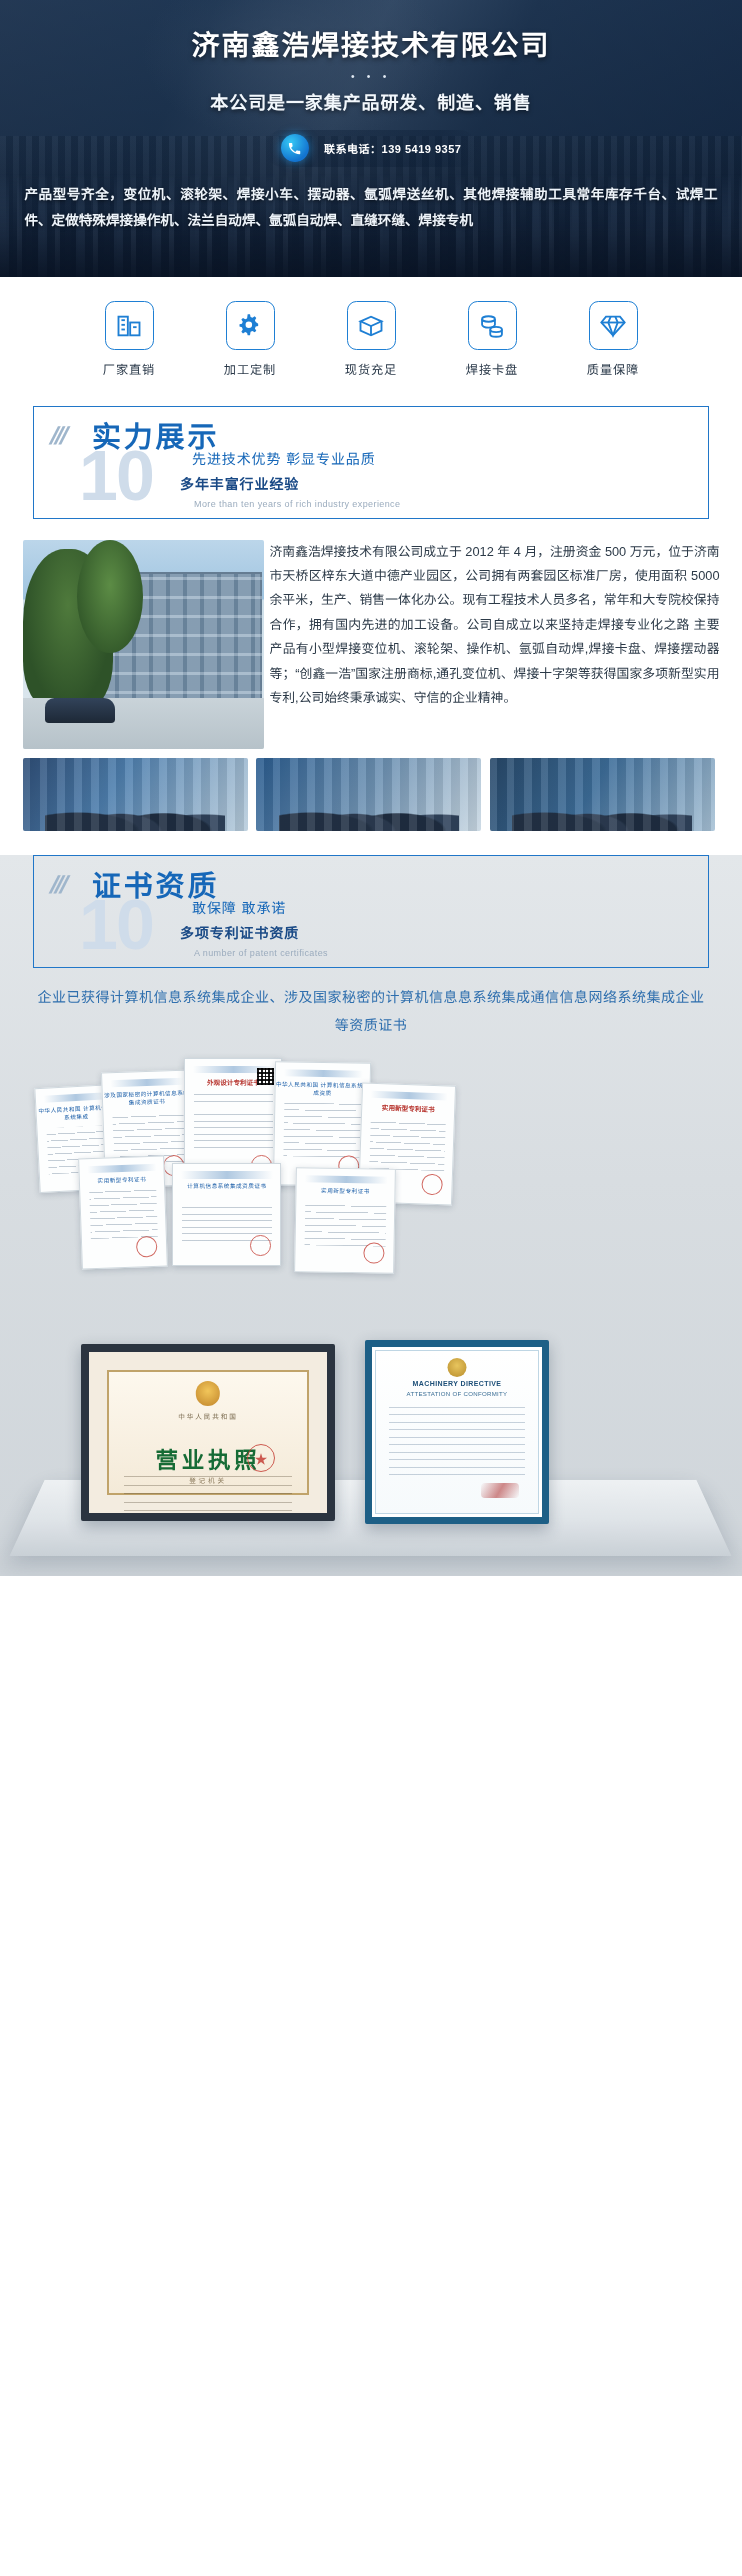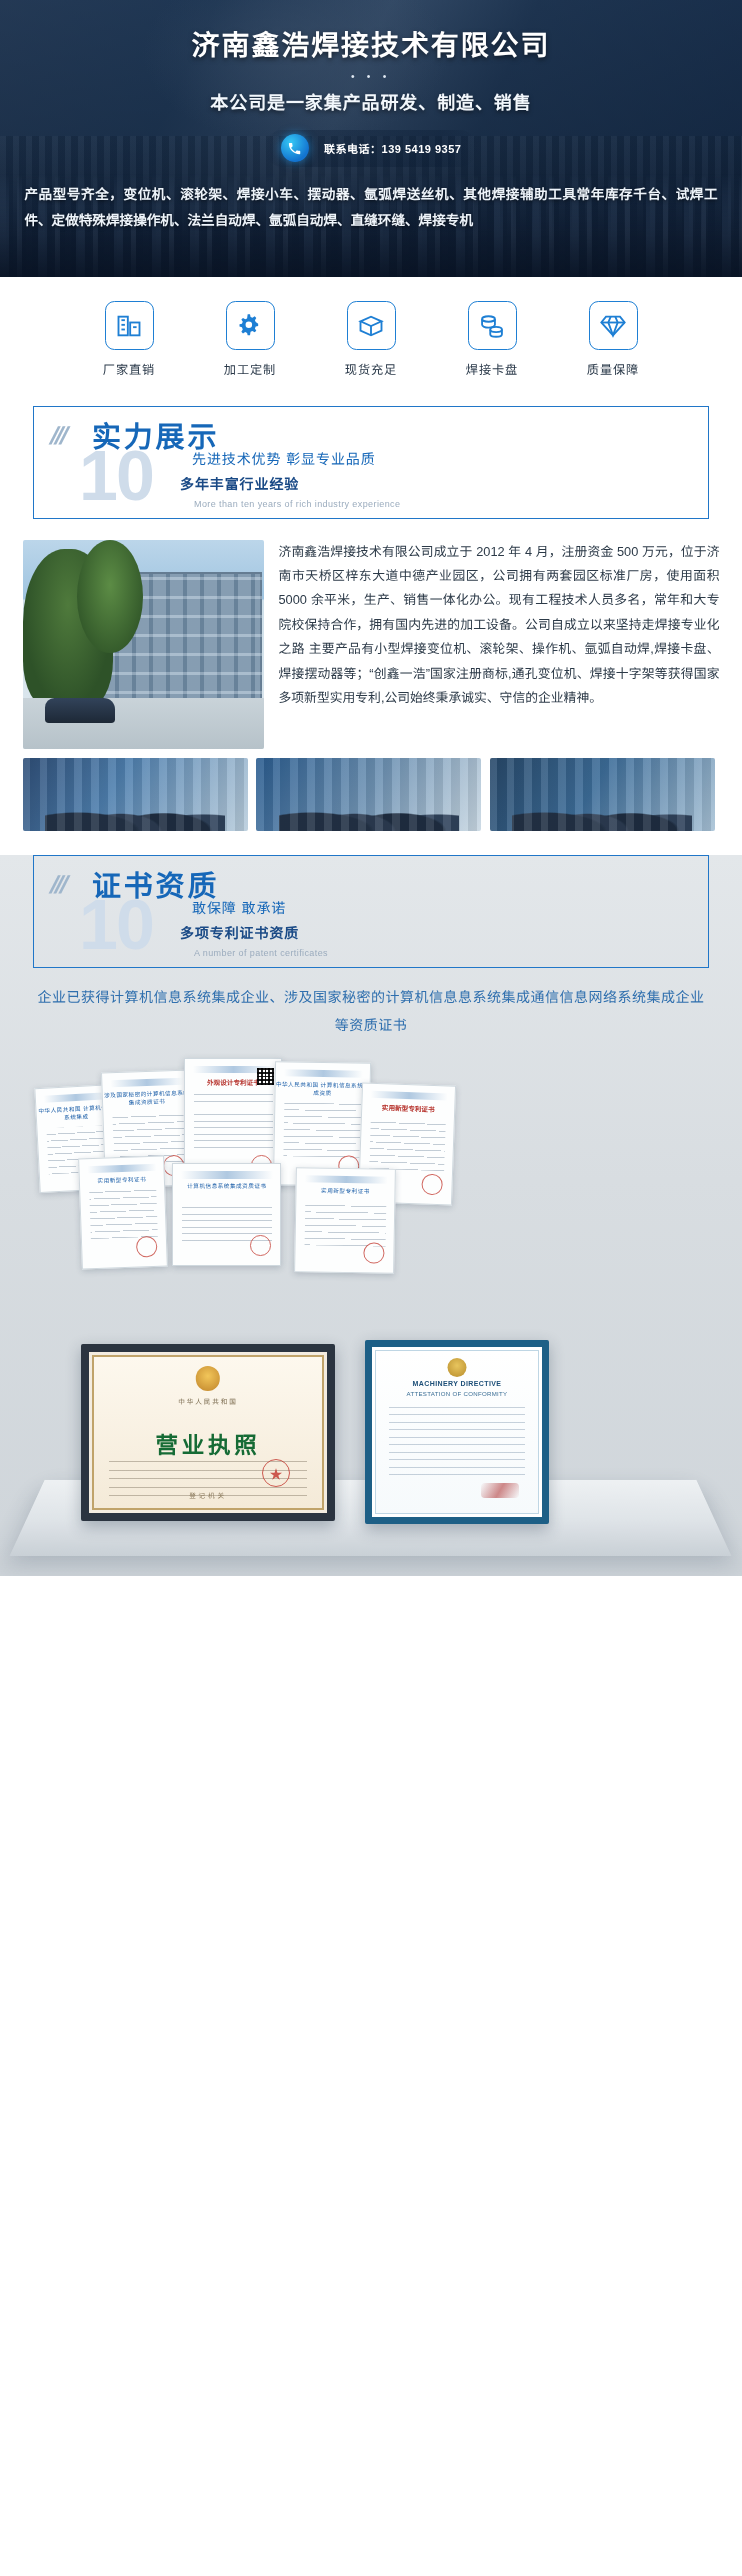--- a/index.html
+++ b/index.html
@@ -111,21 +111,21 @@
   }
   .sec-line2 {
     position: absolute; left: 146px; top: 66px; font-size: 14px; font-weight: bold;
     color: #1a4a86; letter-spacing: 0.9px;
   }
   .sec-en {
     position: absolute; left: 160px; top: 92px; font-size: 9px; color: #9bacbe; letter-spacing: 0.4px;
   }
 
   
-  .about { padding: 20.7px 22.5px 0; display: flex; gap: 15px; }
+  .about { padding: 20.7px 22.5px 0; display: flex; gap: 6px; }
   .about-photo {
     width: 241px; height: 209px; flex: 0 0 241px; border-radius: 1.9px; overflow: hidden;
     background:
       linear-gradient(to bottom, #bcd6ea 0%, #9fc4e0 28%, #cfe0ea 29%, #dfe8ee 100%);
     position: relative;
   }
   .about-photo .bld {
     position: absolute; left: 79px; top: 32px; width: 160px; height: 141px;
     background:
       repeating-linear-gradient(90deg, #8ea7bd 0 13px, #6e8aa3 13px 17px),
@@ -228,21 +228,21 @@
   .frame {
     position: absolute; border-radius: 1.9px; box-shadow: 0 5.6px 15px rgba(30,50,70,0.3);
     overflow: hidden;
   }
   .frame.license {
     left: 62px; top: 5.6px; width: 254px; height: 177px;
     background: #f3ece0;
     border: 8.5px solid #2b3440;
   }
   .frame.license .inner {
-    position: absolute; inset: 0; border: 2.8px solid #c0a36a; margin: 3px;
+    position: absolute; inset: 0; border: 2.8px solid #c0a36a; margin: 18px;
     background: linear-gradient(to bottom, #fdf8ee, #f4ead8);
   }
   .lic-emblem {
     position: absolute; left: 50%; top: 9.4px; transform: translateX(-50%);
     width: 24.4px; height: 24.4px; border-radius: 50%;
     background: radial-gradient(circle at 50% 40%, #f2c65a, #c0842a);
   }
   .lic-title {
     position: absolute; left: 0; right: 0; top: 70px; text-align: center;
     font-size: 22.5px; font-weight: bold; color: #166b35; letter-spacing: 3.8px;

